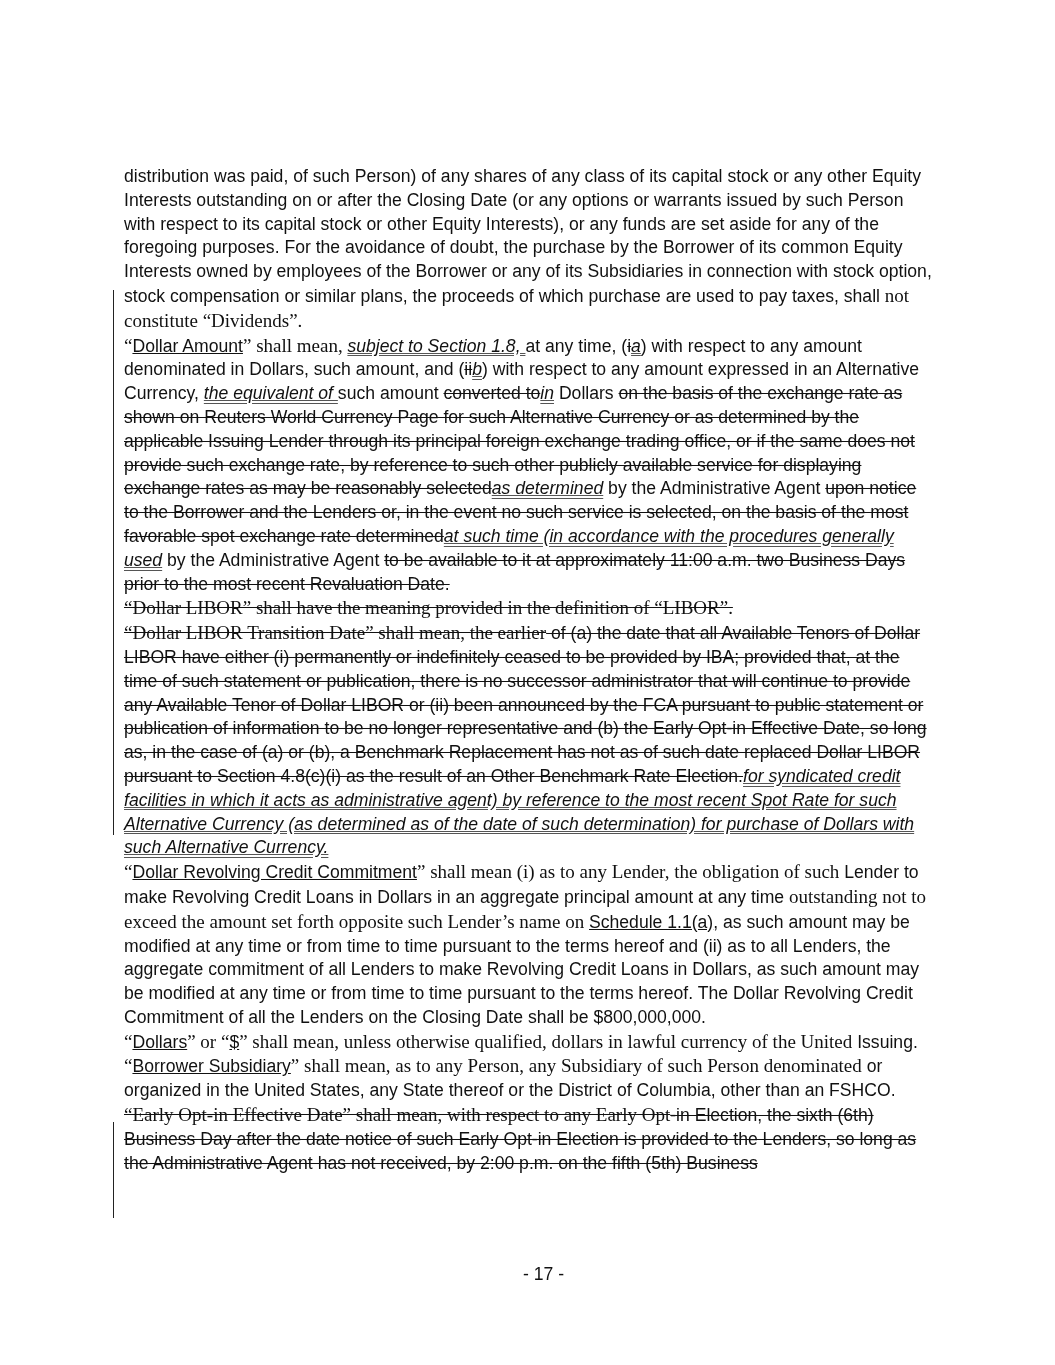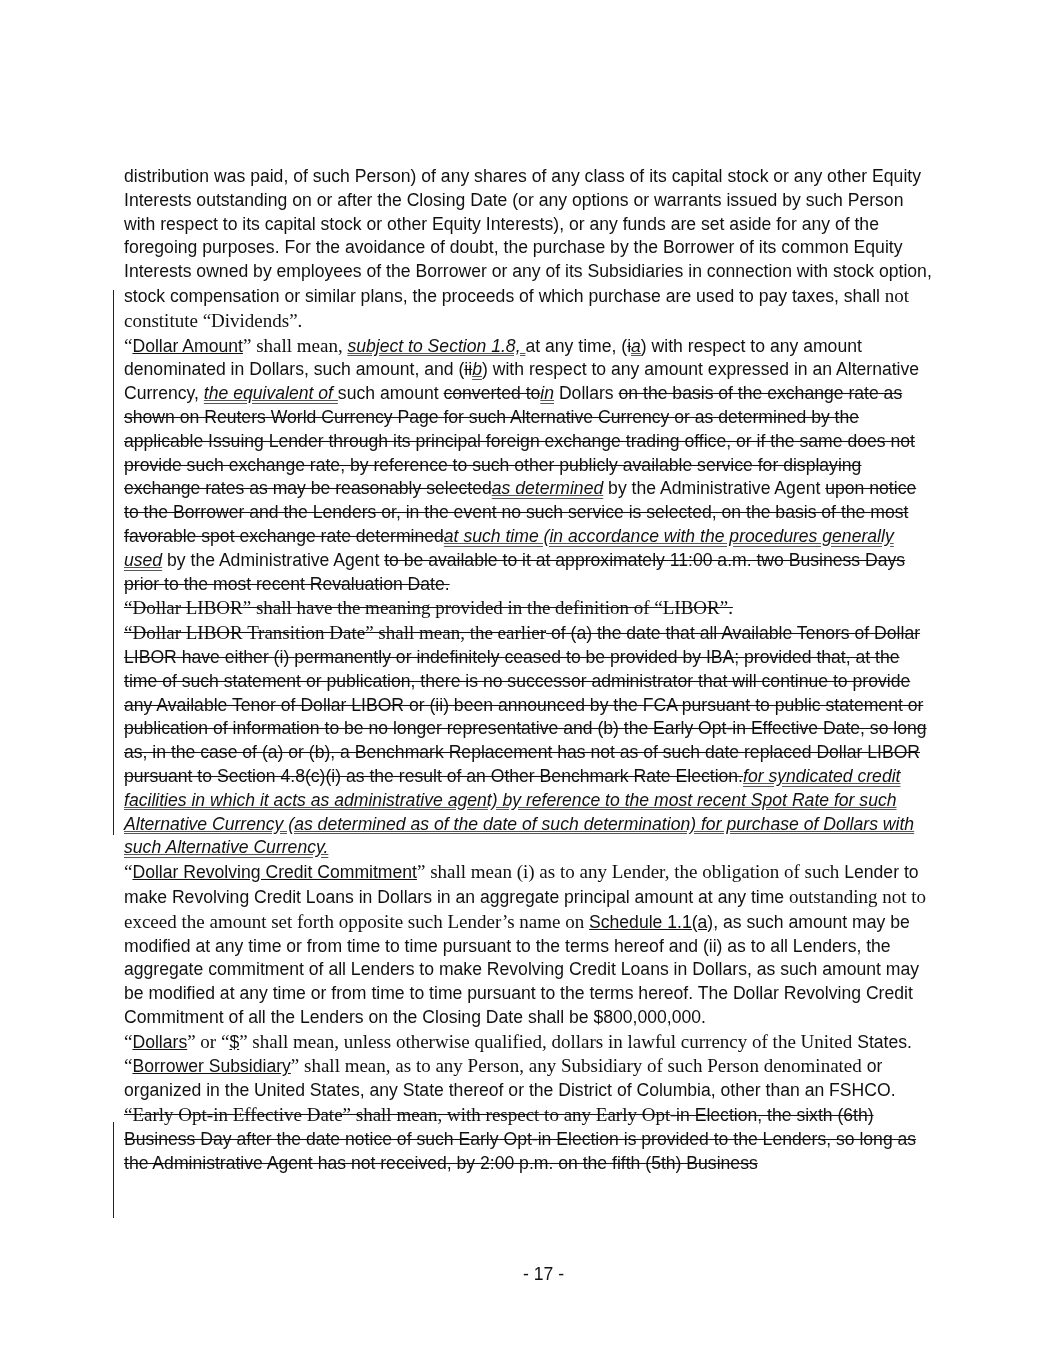--- a/index.html
+++ b/index.html
@@ -33,21 +33,21 @@
     <p><span>distribution was paid, of such Person) of any shares of any class of its capital stock or any other Equity Interests outstanding on or after the Closing Date (or any options or warrants issued by such Person with respect to its capital stock or other Equity Interests), or any funds are set aside for any of the foregoing purposes. For the avoidance of doubt, the purchase by the Borrower of its common Equity Interests owned by employees of the Borrower or any of its Subsidiaries in connection with stock option, stock compensation or similar plans, the proceeds of which purchase are used to pay taxes, shall</span><span class="serif"> not constitute “Dividends”.</span></p>
 
     <p><span class="serif">“</span><span class="u">Dollar Amount</span><span class="serif">” shall mean, </span><span class="ins">subject to Section 1.8, </span><span>at any time, (</span><span class="del">i</span><span class="ins">a</span><span>) with respect to any amount denominated in Dollars, such amount, and (</span><span class="del">ii</span><span class="ins">b</span><span>) with respect to any amount expressed in an Alternative Currency, </span><span class="ins">the equivalent of </span><span>such amount </span><span class="del">converted to</span><span class="ins">in</span><span> Dollars </span><span class="del">on the basis of the exchange rate as shown on Reuters World Currency Page for such Alternative Currency or as determined by the applicable Issuing Lender through its principal foreign exchange trading office, or if the same does not provide such exchange rate, by reference to such other publicly available service for displaying exchange rates as may be reasonably selected</span><span class="ins">as determined</span><span> by the Administrative Agent </span><span class="del">upon notice to the Borrower and the Lenders or, in the event no such service is selected, on the basis of the most favorable spot exchange rate determined</span><span class="ins">at such time (in accordance with the procedures generally used</span><span> by the Administrative Agent </span><span class="del">to be available to it at approximately 11:00 a.m. two Business Days prior to the most recent Revaluation Date.</span></p>
 
     <p><span class="serif del">“Dollar LIBOR” shall have the meaning provided in the definition of “LIBOR”.</span></p>
 
     <p><span class="serif del">“Dollar LIBOR Transition Date” shall mean, the earlier</span><span class="del"> of (a) the date that all Available Tenors of Dollar LIBOR have either (i) permanently or indefinitely ceased to be provided by IBA; provided that, at the time of such statement or publication, there is no successor administrator that will continue to provide any Available Tenor of Dollar LIBOR or (ii) been announced by the FCA pursuant to public statement or publication of information to be no longer representative and (b) the Early Opt-in Effective Date, so long as, in the case of (a) or (b), a Benchmark Replacement has not as of such date replaced Dollar LIBOR pursuant to Section 4.8(c)(i) as the result of an Other Benchmark Rate Election.</span><span class="ins">for syndicated credit facilities in which it acts as administrative agent) by reference to the most recent Spot Rate for such Alternative Currency (as determined as of the date of such determination) for purchase of Dollars with such Alternative Currency.</span></p>
 
     <p><span class="serif">“</span><span class="u">Dollar Revolving Credit Commitment</span><span class="serif">” shall mean (i) as to any Lender, the obligation of such</span><span> Lender to make Revolving Credit Loans in Dollars in an aggregate principal amount at any time</span><span class="serif"> outstanding not to exceed the amount set forth opposite such Lender’s name on </span><span class="u">Schedule 1.1(a)</span><span>, as such amount may be modified at any time or from time to time pursuant to the terms hereof and (ii) as to all Lenders, the aggregate commitment of all Lenders to make Revolving Credit Loans in Dollars, as such amount may be modified at any time or from time to time pursuant to the terms hereof. The Dollar Revolving Credit Commitment of all the Lenders on the Closing Date shall be $800,000,000.</span></p>
 
-    <p><span class="serif">“</span><span class="u">Dollars</span><span class="serif">” or “</span><span class="u">$</span><span class="serif">” shall mean, unless otherwise qualified, dollars in lawful currency of the United</span><span> States.</span></p>
+    <p><span class="serif">“</span><span class="u">Dollars</span><span class="serif">” or “</span><span class="u">$</span><span class="serif">” shall mean, unless otherwise qualified, dollars in lawful currency of the United</span><span> Issuing.</span></p>
 
     <p><span class="serif">“</span><span class="u">Borrower Subsidiary</span><span class="serif">” shall mean, as to any Person, any Subsidiary of such Person denominated</span><span> or organized in the United States, any State thereof or the District of Columbia, other than an FSHCO.</span></p>
 
     <p><span class="serif del">“Early Opt-in Effective Date” shall mean, with respect to any Early Opt</span><span class="del">-in Election, the sixth (6th) Business Day after the date notice of such Early Opt-in Election is provided to the Lenders, so long as the Administrative Agent has not received, by 2:00 p.m. on the fifth (5th) Business</span></p>
 
   </div>
 
   <div class="page-number">- 17 -</div>
 </div>
 

